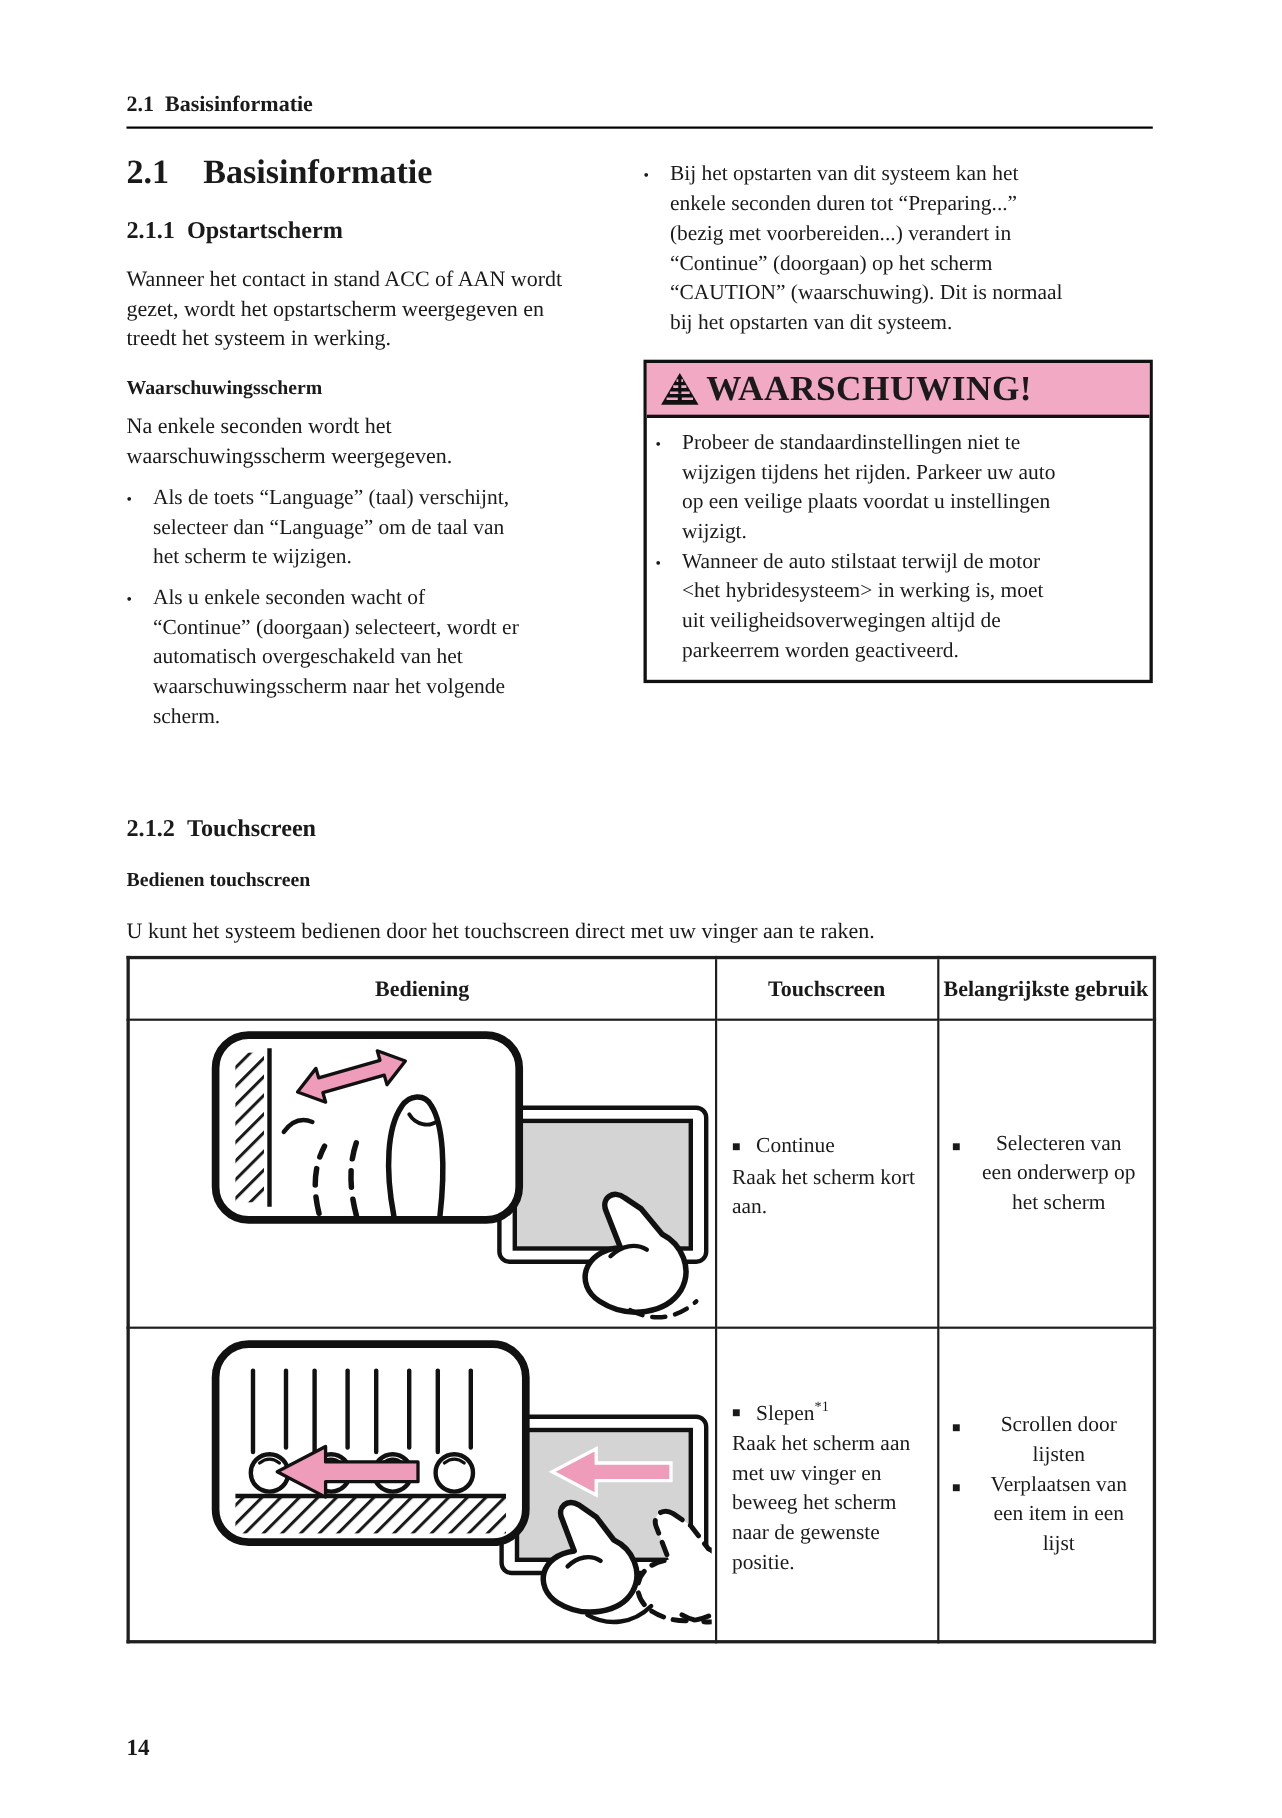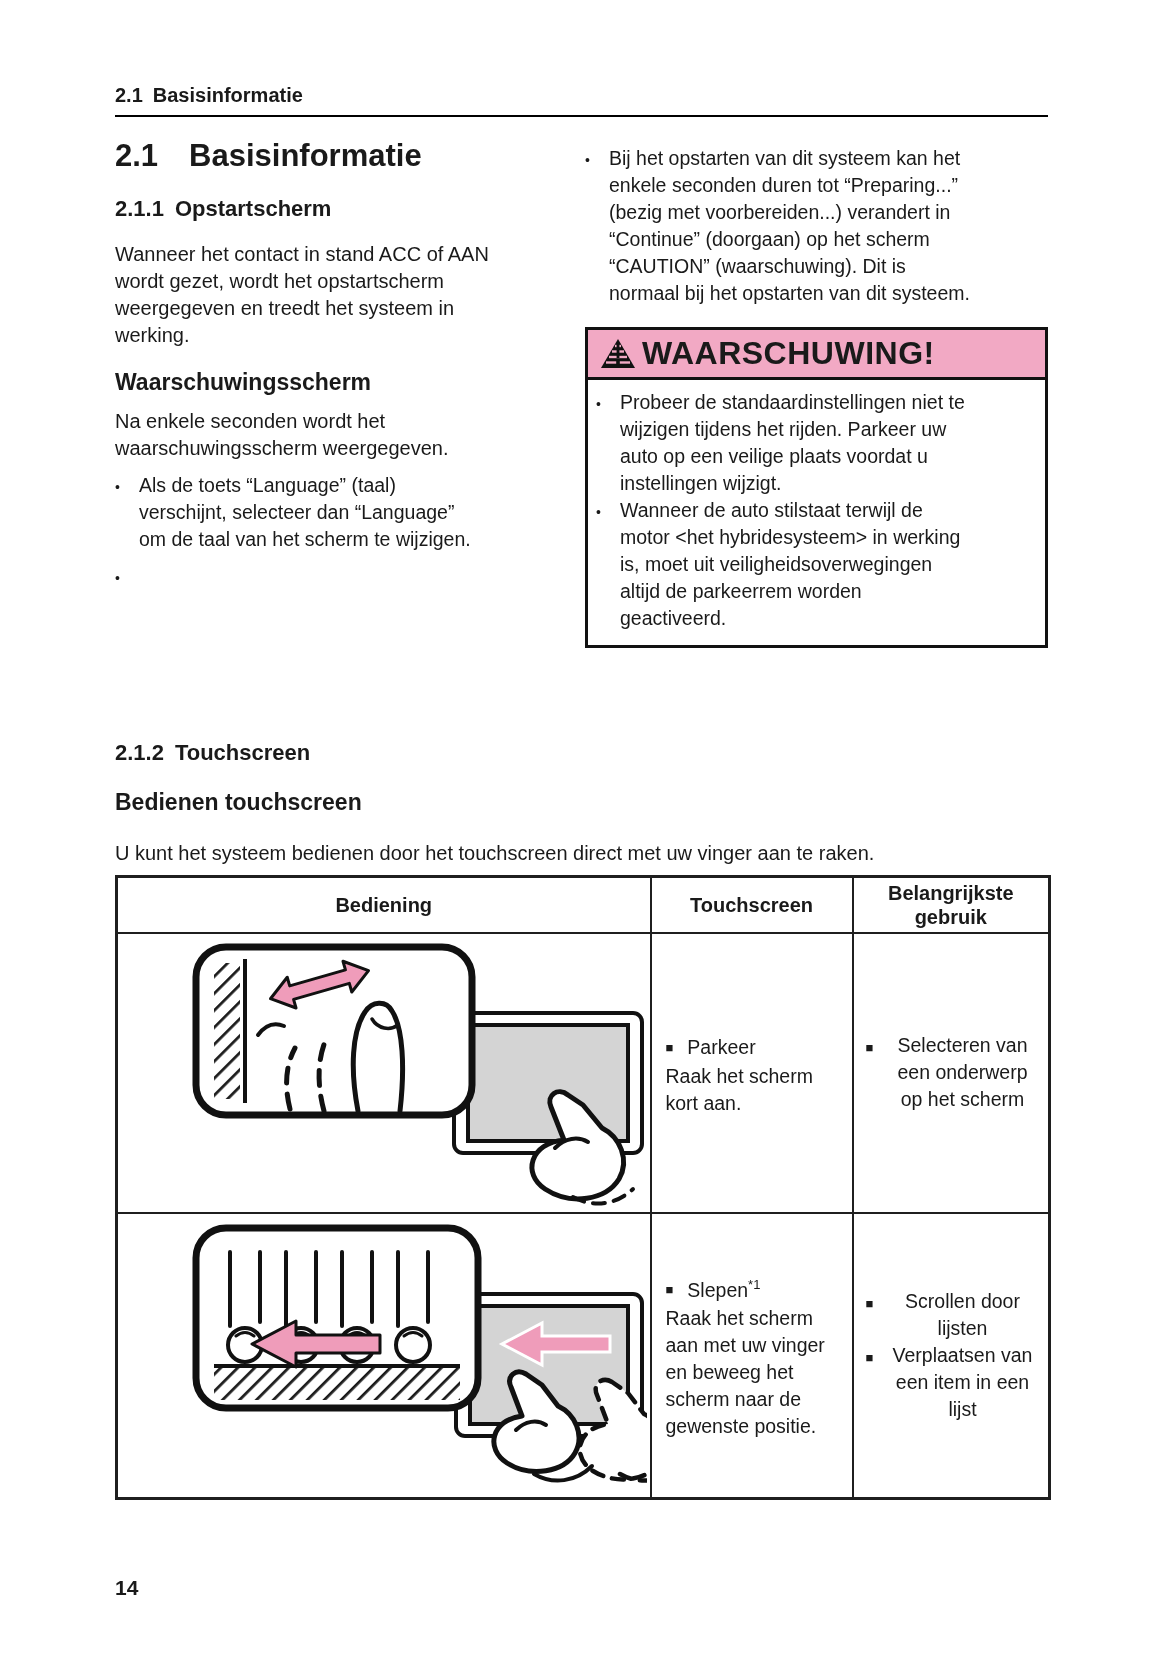--- a/index.html
+++ b/index.html
@@ -1,36 +1,36 @@
 <!DOCTYPE html>
 <html><head>
 <meta charset="utf-8">
 <style>
   * { margin:0; padding:0; box-sizing:border-box; }
   html,body { background:#ffffff; }
   .page {
     position:relative; width:1165px; height:1653px; background:#fff;
-    color:#1a1a1a; font-family:Liberation Sans, sans-serif; overflow:hidden;
+    color:#1a1a1a; font-family:Liberation Serif, serif; overflow:hidden;
   }
   .content { position:absolute; left:115px; top:84px; width:933px; }
 
   .kicker { font-size:20px; font-weight:bold; line-height:22px; }
   .rule { border:none; border-top:2.5px solid #000; margin-top:9px; }
 
   .cols { display:flex; gap:30px; margin-top:22px; min-height:556px; align-items:flex-start; }
   .col-l { flex:0 0 440px; }
   .col-r { flex:1 1 auto; padding-top:6px; }
 
   h1.title { font-size:31px; line-height:34px; margin-bottom:24px; }
   .h2 { font-size:22px; line-height:24px; font-weight:bold; }
   .h2.s211 { margin-bottom:20px; }
   p.body { font-size:20px; line-height:27px; }
   .p1 { max-width:412px; }
   .p2 { max-width:412px; }
-  .boldsub { font-size:23px; font-weight:bold; margin:20px 0 12px; }
+  .boldsub { font-size:18px; font-weight:bold; margin:20px 0 12px; }
 
   .bullet { display:flex; margin-top:10px; font-size:19.5px; line-height:27px; }
   .bullet .glyph { flex:0 0 24px; font-size:14px; padding-top:2px; }
   .bullet .btxt  { max-width:336px; }
   .col-r .bullet { margin-top:0; }
   .col-r .bullet .btxt { max-width:368px; }
 
   .warn { border:3px solid #111; margin-top:20px; }
   .warn-head {
     background:#f2a9c4; border-bottom:3px solid #111;
@@ -78,20 +78,21 @@
         <div class="h2 s211">2.1.1 Opstartscherm</div>
         <p class="body p1">Wanneer het contact in stand ACC of AAN wordt gezet, wordt het opstartscherm weergegeven en treedt het systeem in werking.</p>
         <div class="boldsub">Waarschuwingsscherm</div>
         <p class="body p2">Na enkele seconden wordt het waarschuwingsscherm weergegeven.</p>
         <div class="bullet">
           <span class="glyph">•</span>
           <span class="btxt">Als de toets “Language” (taal) verschijnt, selecteer dan “Language” om de taal van het scherm te wijzigen.</span>
         </div>
         <div class="bullet">
           <span class="glyph">•</span>
+          <span class="btxt">Als u enkele seconden wacht of “Continue” (doorgaan) selecteert, wordt er automatisch overgeschakeld van het waarschuwingsscherm naar het volgende scherm.</span>
         </div>
       </div>
 
       <div class="col-r">
         <div class="bullet">
           <span class="glyph">•</span>
           <span class="btxt">Bij het opstarten van dit systeem kan het enkele seconden duren tot “Preparing...” (bezig met voorbereiden...) verandert in “Continue” (doorgaan) op het scherm “CAUTION” (waarschuwing). Dit is normaal bij het opstarten van dit systeem.</span>
         </div>
 
         <div class="warn">
@@ -178,21 +179,21 @@
               </g>
 
               <g transform="rotate(-16 200 48)">
                 <path d="M150 50 L172 34 L172 43 L230 43 L230 34 L252 50 L230 66 L230 57 L172 57 L172 66 Z" fill="#ef9cba" stroke="#111" stroke-width="3" stroke-linejoin="round"></path>
               </g>
             </g>
           </svg>
         </td>
         <td class="descr">
           <div>
-            <span class="sq">■</span><span>Parkeer</span><sup class="note"></sup>
+            <span class="sq">■</span><span>Continue</span><sup class="note"></sup>
           </div>
           <div>Raak het scherm kort aan.</div>
         </td>
         <td class="uses">
           <div class="use-item">
             <span class="sqc">■</span>
             <span class="utxt">Selecteren van een onderwerp op het scherm</span>
           </div>
         </td>
       </tr>

